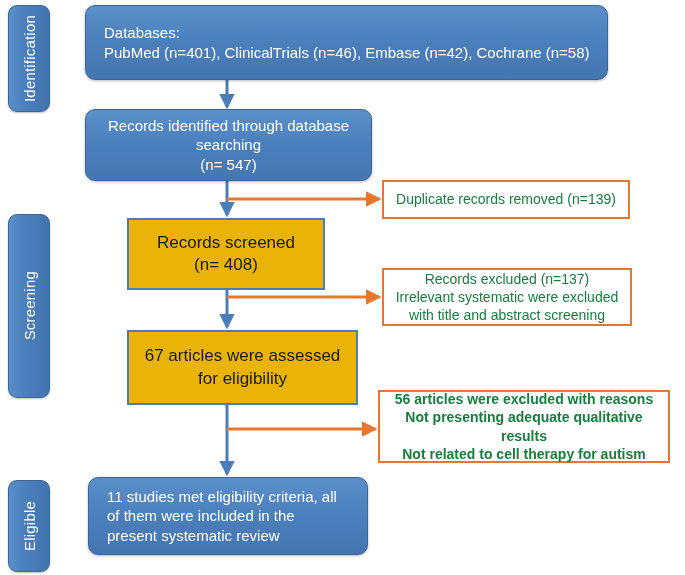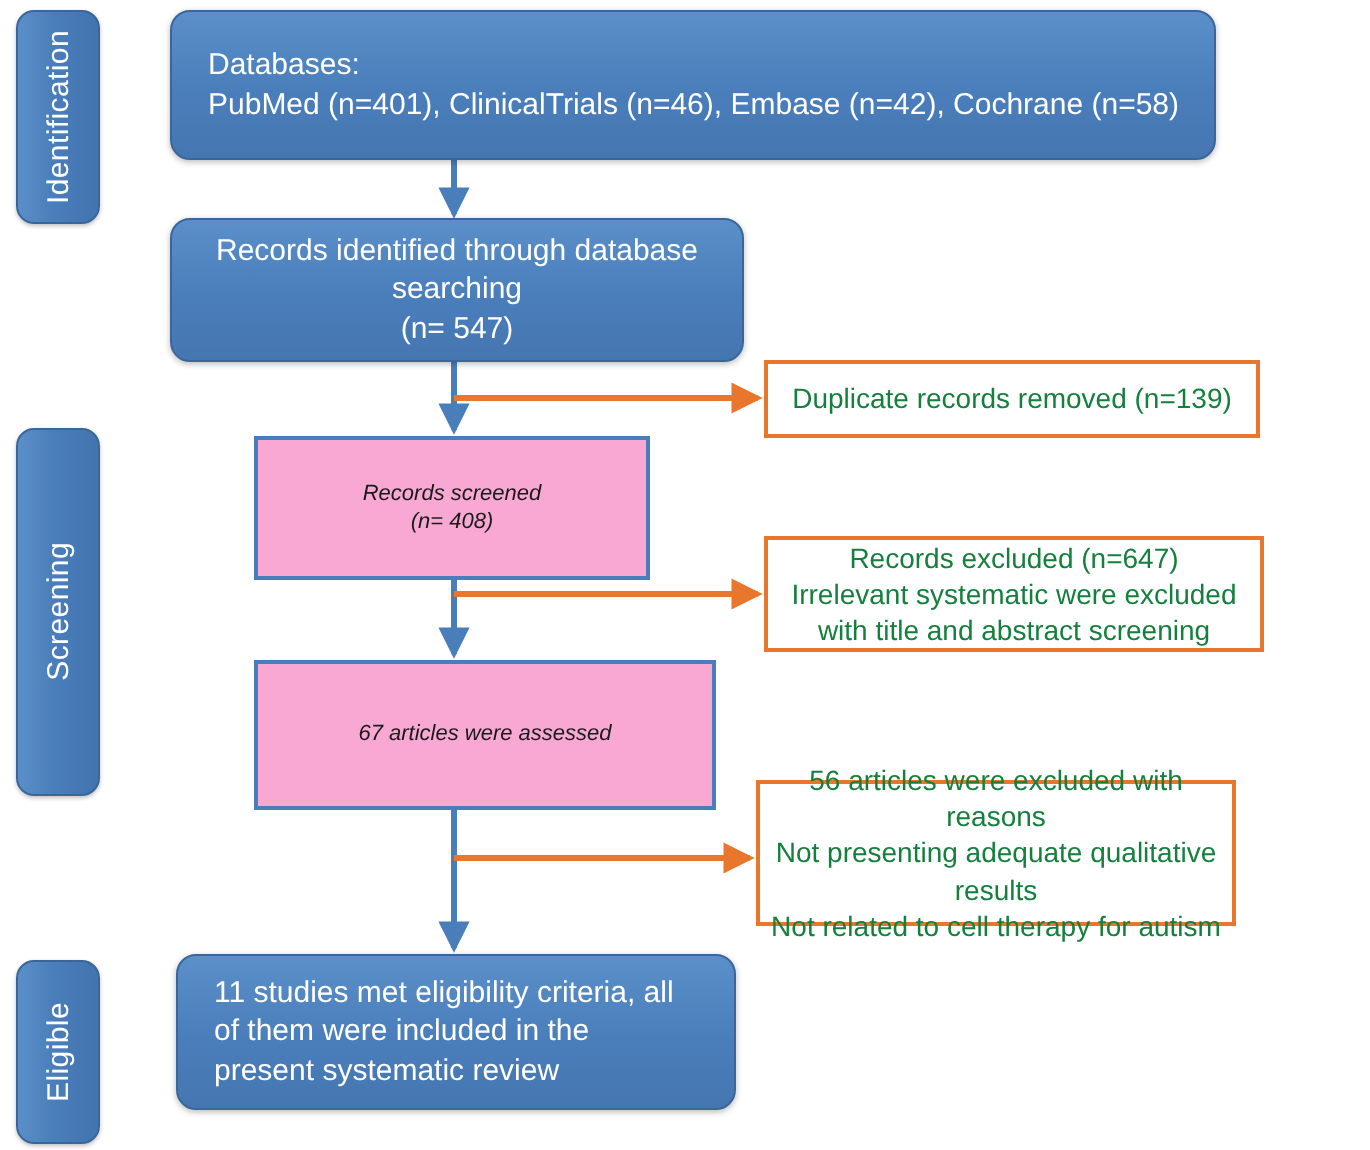--- a/index.html
+++ b/index.html
@@ -71,25 +71,24 @@
     box-shadow: 0 1px 3px rgba(0,0,0,0.28);
     color: #ffffff;
     font-size: 15px;
   }
   .node.blue.left .lines {
     text-align: left;
     padding-left: 18px;
   }
 
   .node.white {
-    background: #f9a8d4;
+    background: #eab308;
     border: 2px solid #4a7ebb;
     color: #1a1a1a;
-    font-size: 11px;
-    font-style: italic;
+    font-size: 17px;
   }
 
   .node.orange {
     background: #ffffff;
     border: 2px solid #e8762c;
     color: #15803d;
     font-size: 14px;
   }
 </style>
 </head>
@@ -157,33 +156,34 @@
 
   <div class="node white" style="left:127px; top:218px; width:198px; height:72px;">
     <div class="lines">
       <div>Records screened</div>
       <div>(n= 408)</div>
     </div>
   </div>
 
   <div class="node orange" style="left:382px; top:268px; width:250px; height:58px;">
     <div class="lines">
-      <div>Records excluded (n=647)</div>
+      <div>Records excluded (n=137)</div>
       <div>Irrelevant systematic were excluded</div>
       <div>with title and abstract screening</div>
     </div>
   </div>
 
   <div class="node white" style="left:127px; top:330px; width:231px; height:75px;">
     <div class="lines">
       <div>67 articles were assessed</div>
+      <div>for eligibility</div>
     </div>
   </div>
 
-  <div class="node orange" style="left:378px; top:390px; width:240px; height:73px;">
+  <div class="node orange" style="left:378px; top:390px; width:292px; height:73px;font-weight:bold;">
     <div class="lines">
       <div>56 articles were excluded with reasons</div>
       <div>Not presenting adequate qualitative results</div>
       <div>Not related to cell therapy for autism</div>
     </div>
   </div>
 
   <div class="node blue left" style="left:88px; top:477px; width:280px; height:78px;">
     <div class="lines">
       <div>11 studies met eligibility criteria, all</div>

